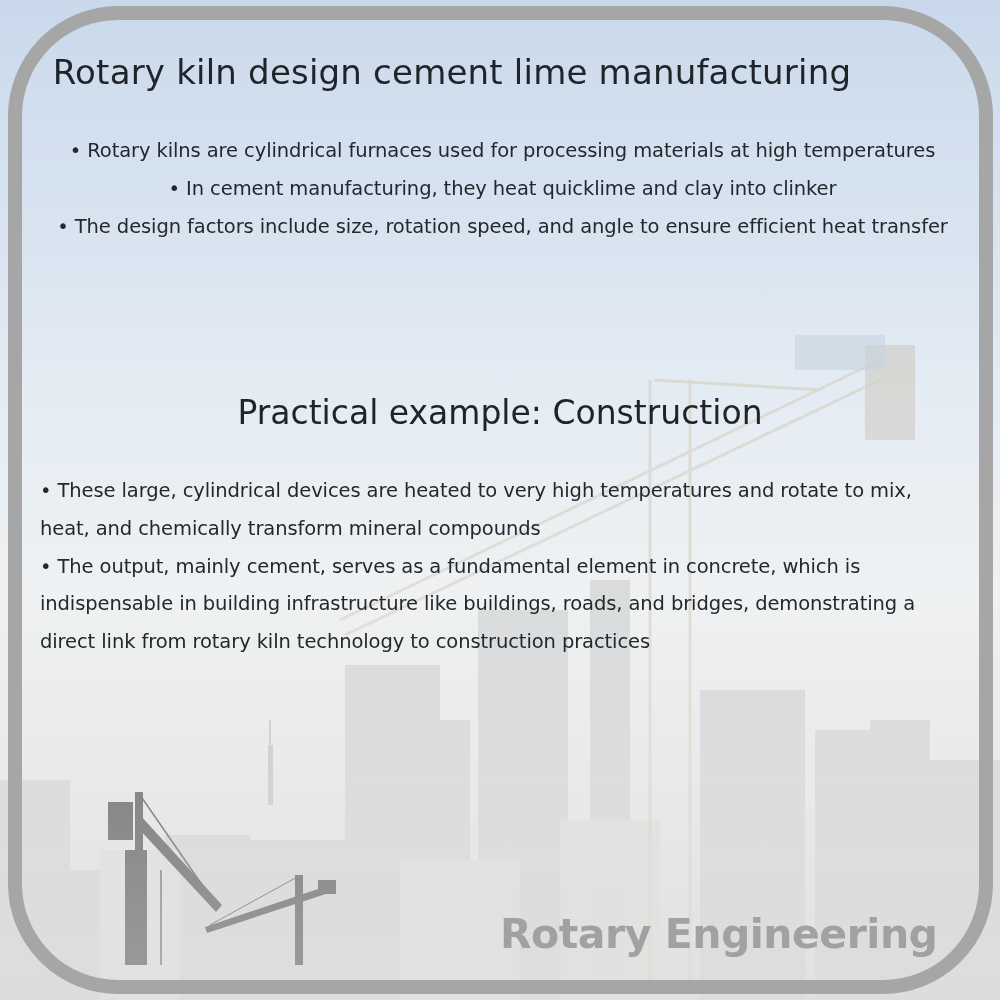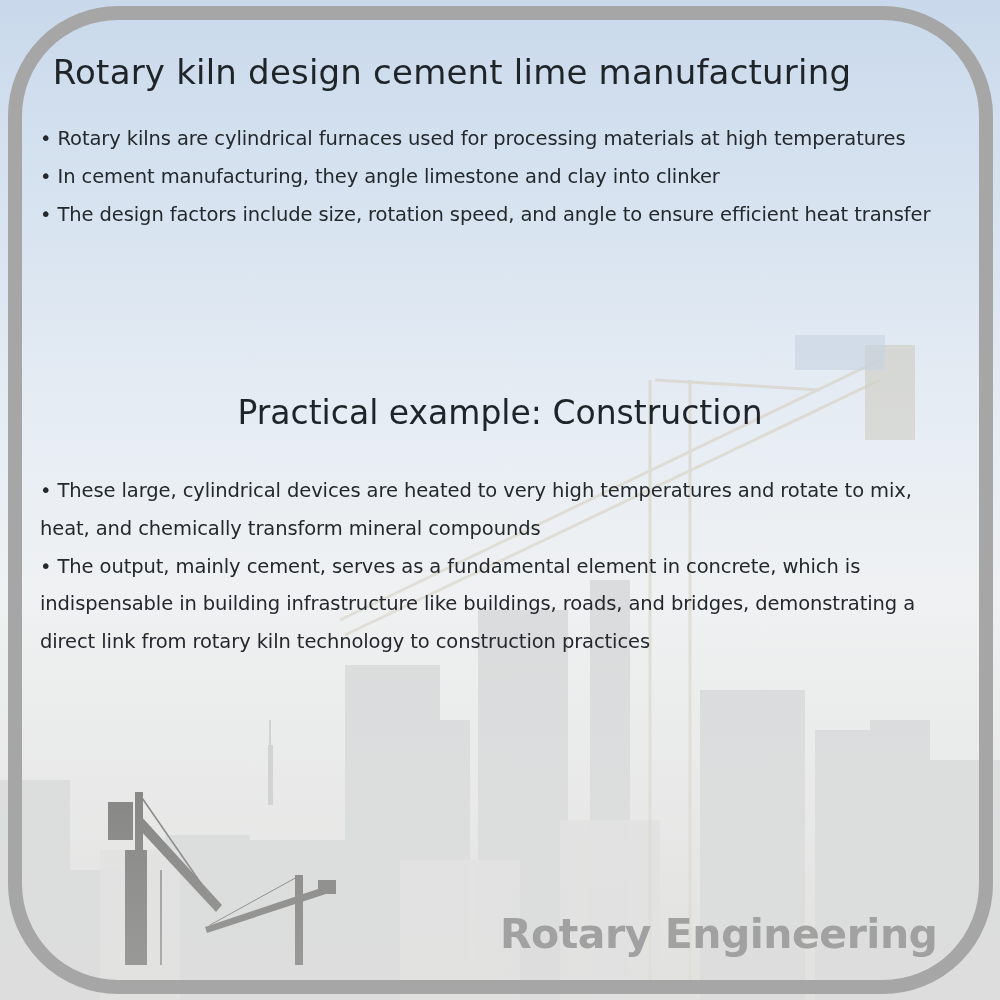--- a/index.html
+++ b/index.html
@@ -15,21 +15,21 @@
     box-sizing: content-box;
   }
   .title {
     position: absolute; left: 0; width: 904px; top: 52px; text-align: center;
     font-size: 34px; color: #1f2428; letter-spacing: 0.2px; font-weight: 400;
   }
   .bullets { position: absolute; left: 40px; width: 925px; }
   .bullets p {
     margin: 0; font-size: 19.5px; line-height: 37.8px; color: #23282c; letter-spacing: -0.1px;
   }
-  .b1 { top: 120px; }
+  .b1 { top: 132px; text-align: center; }
   .b2 { top: 472px; }
   .subtitle {
     position: absolute; left: 0; width: 1000px; top: 393px; text-align: center;
     font-size: 33px; color: #1f2428;
   }
   .brand {
     position: absolute; left: 500px; top: 910px; font-size: 41px; font-weight: bold;
     color: #9b9b9b; letter-spacing: -0.5px; opacity: 0.9;
   }
 </style>
@@ -91,21 +91,21 @@
   <line x1="161" y1="870" x2="161" y2="965" stroke="#2b2b2b" stroke-width="1.5"></line>
   <rect x="0" y="0" width="1000" height="1000" fill="url(#haze)"></rect>
 </svg>
 
 <div class="frame"></div>
 
 <h1 class="title" style="margin:0;">Rotary kiln design cement lime manufacturing</h1>
 
 <div class="bullets b1">
   <p>• Rotary kilns are cylindrical furnaces used for processing materials at high temperatures</p>
-  <p>• In cement manufacturing, they angle limestone and clay into clinker</p>
+  <p>• In cement manufacturing, they heat quicklime and clay into clinker</p>
   <p>• The design factors include size, rotation speed, and angle to ensure efficient heat transfer</p>
 </div>
 
 <h2 class="subtitle" style="margin:0;font-weight:400;">Practical example: Construction</h2>
 
 <div class="bullets b2">
   <p>• These large, cylindrical devices are heated to very high temperatures and rotate to mix, heat, and chemically transform mineral compounds</p>
   <p>• The output, mainly cement, serves as a fundamental element in concrete, which is indispensable in building infrastructure like buildings, roads, and bridges, demonstrating a direct link from rotary kiln technology to construction practices</p>
 </div>
 

